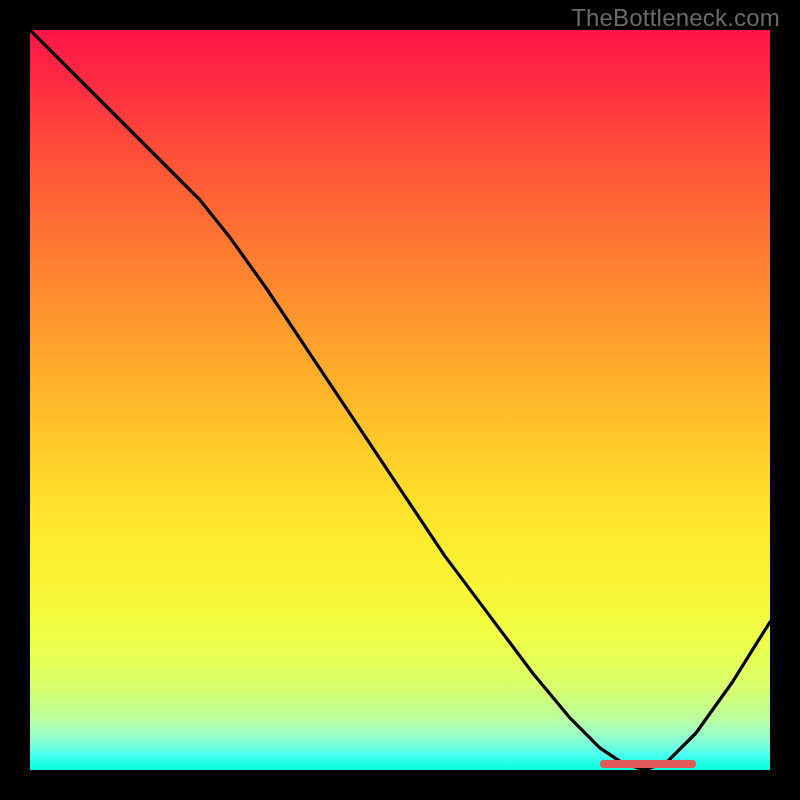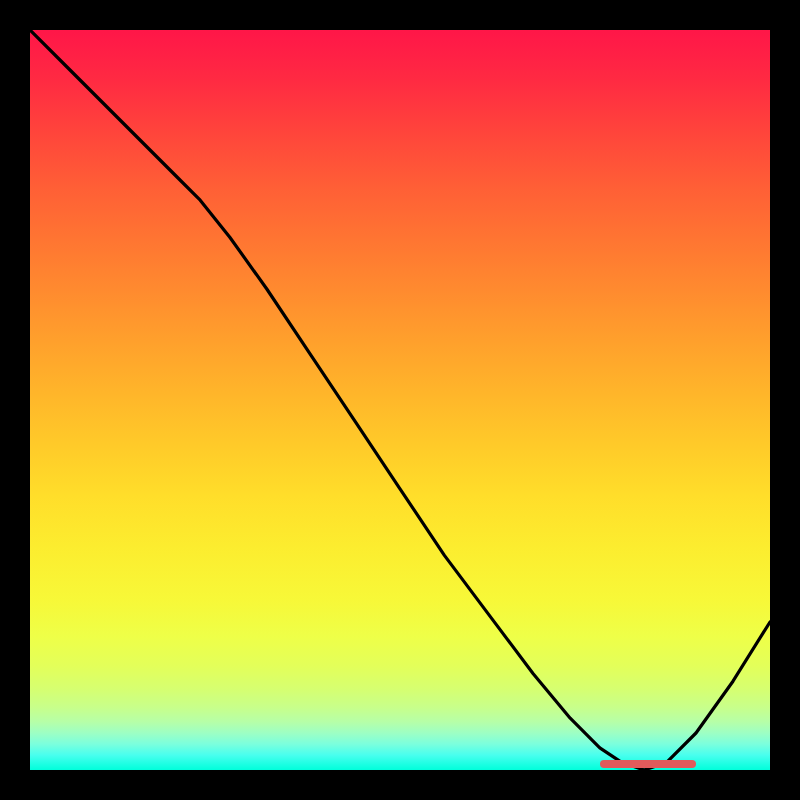--- a/index.html
+++ b/index.html
@@ -59,20 +59,21 @@
     position: absolute;
     height: 8px;
     border-radius: 4px;
     background: #e15b5b;
   }
 </style>
 </head>
 <body>
 
 <div class="frame">
+  <div class="watermark">TheBottleneck.com</div>
 
   <div class="plot">
     <svg class="curve" viewBox="0 0 740 740" preserveAspectRatio="none">
       <path fill="none" stroke="#000" stroke-width="3.2" stroke-linecap="round" stroke-linejoin="round" d="M 0.0 0.0 L 37.0 37.0 L 74.0 74.0 L 111.0 111.0 L 148.0 148.0 L 170.2 170.2 L 199.8 207.2 L 236.8 259.0 L 281.2 325.6 L 325.6 392.2 L 370.0 458.8 L 414.4 525.4 L 458.8 584.6 L 503.2 643.8 L 540.2 688.2 L 569.8 717.8 L 592.0 732.6 L 614.2 740.0 L 636.4 732.6 L 666.0 703.0 L 703.0 651.2 L 740.0 592.0"></path>
     </svg>
     <div class="pip-strip" style="left: 569.8px; width: 96.2px; top: 730.08px; background: rgb(225, 91, 91);"></div>
   </div>
 </div>
 
 </body></html>

